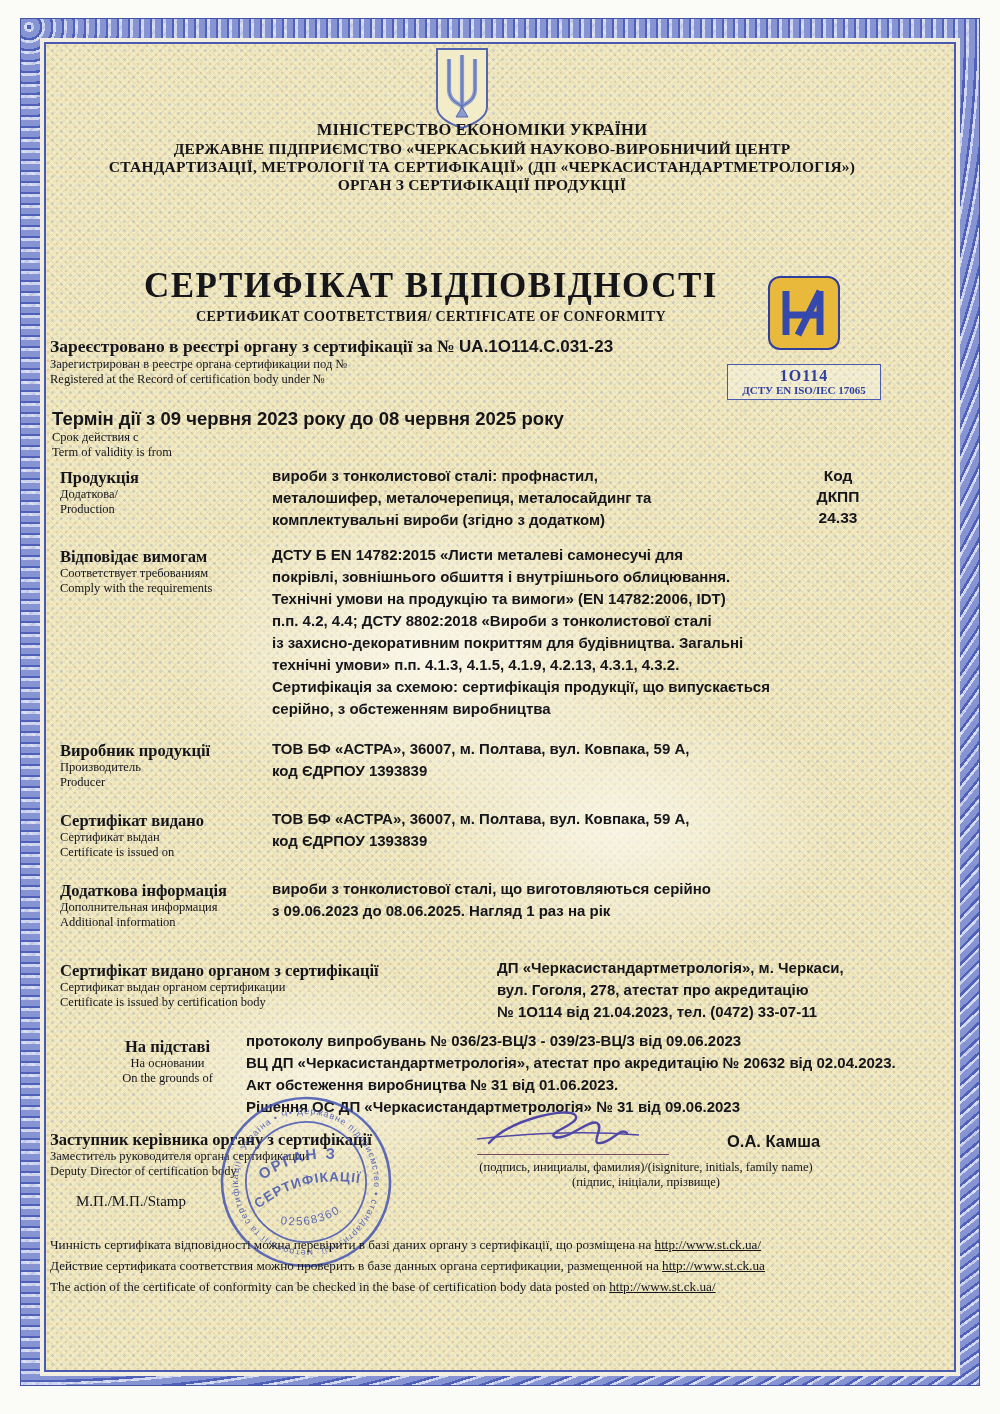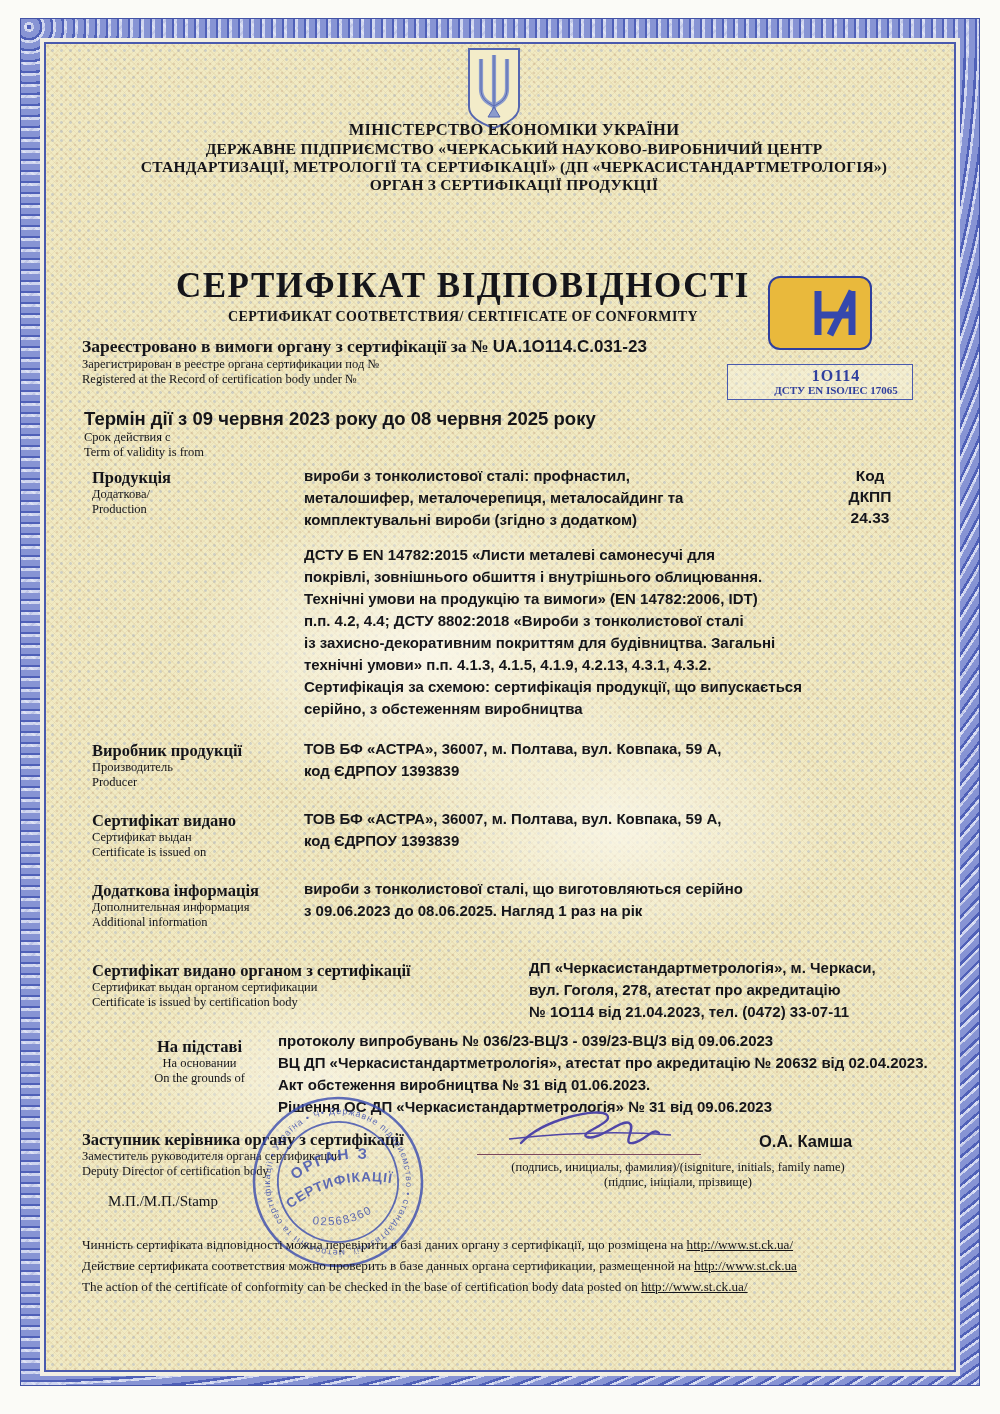--- a/index.html
+++ b/index.html
@@ -29,21 +29,21 @@
       radial-gradient(ellipse 300px 190px at 63% 59%, rgba(250,247,234,.85), rgba(250,247,234,0) 72%),
       radial-gradient(ellipse 260px 150px at 30% 78%, rgba(250,247,234,.7), rgba(250,247,234,0) 72%),
       radial-gradient(circle at 2px 2px, rgba(186,148,118,.30) 1.1px, transparent 1.7px),
       radial-gradient(circle at 6.5px 6.5px, rgba(118,138,198,.28) 1.1px, transparent 1.7px),
       repeating-linear-gradient(45deg, rgba(208,186,136,.20) 0 1px, transparent 1px 4.5px),
       repeating-linear-gradient(-45deg, rgba(208,186,136,.20) 0 1px, transparent 1px 4.5px);
     background-repeat:no-repeat,no-repeat,no-repeat,repeat,repeat,repeat,repeat;
     background-size:auto,auto,auto,9px 9px,9px 9px,auto,auto;
   }
   .content{position:absolute; inset:0;}
-  .abs{position:absolute;padding-left:32px;}
+  .abs{position:absolute;}
   .pre{white-space:pre-line;}
   .center{text-align:center;}
 
   
   .hdr-line{font-weight:bold; letter-spacing:.2px;}
   .hdr-1{font-size:16.5px;}
   .hdr-2{font-size:15.5px;}
   .title-main{font-size:35px; font-weight:bold; letter-spacing:1.5px;}
   .title-sub{font-size:14px; font-weight:bold; letter-spacing:.4px; margin-top:3px;}
   .reg-main{font-size:17.5px; font-weight:bold;}
@@ -126,21 +126,21 @@
           </g>
         </svg>
       </div>
       <div class="abs badge-box" style="left:681px; top:320px;">
         <div class="badge-num">1О114</div>
         <div class="badge-std">ДСТУ EN ISO/IEC 17065</div>
       </div>
 
       <div class="abs" style="left:4px; top:292px; width:680px;">
         <div class="reg-main">
-          <span>Зареєстровано в вимоги органу з сертифікації за №</span>
+          <span>Зареєстровано в реєстрі органу з сертифікації за №</span>
           <span class="reg-num">UA.1О114.С.031-23</span>
         </div>
         <div class="small-sub">Зарегистрирован в реестре органа сертификации под №</div>
         <div class="small-sub">Registered at the Record of certification body under №</div>
       </div>
 
       <div class="abs" style="left:6px; top:364px; width:700px;">
         <div class="validity-main">Термін дії з 09 червня 2023 року до 08 червня 2025 року</div>
         <div class="small-sub">Срок действия с</div>
         <div class="small-sub">Term of validity is from</div>
@@ -153,20 +153,25 @@
       </div>
       <div class="abs sec-value pre" style="left:226px; top:421px;">вироби з тонколистової сталі: профнастил,
 металошифер, металочерепиця, металосайдинг та
 комплектувальні вироби (згідно з додатком)</div>
       <div class="abs code-block" style="left:742px; top:421px;">
         <div>Код</div>
         <div>ДКПП</div>
         <div>24.33</div>
       </div>
 
+      <div class="abs sec-label" style="left:14px; top:503px;">
+        <div class="l-ua">Відповідає вимогам</div>
+        <div class="l-sub">Соответствует требованиям</div>
+        <div class="l-sub">Comply with the requirements</div>
+      </div>
       <div class="abs sec-value pre" style="left:226px; top:500px;">ДСТУ Б EN 14782:2015 «Листи металеві самонесучі для
 покрівлі, зовнішнього обшиття і внутрішнього облицювання.
 Технічні умови на продукцію та вимоги» (EN 14782:2006, IDT)
 п.п. 4.2, 4.4; ДСТУ 8802:2018 «Вироби з тонколистової сталі
 із захисно-декоративним покриттям для будівництва. Загальні
 технічні умови» п.п. 4.1.3, 4.1.5, 4.1.9, 4.2.13, 4.3.1, 4.3.2.
 Сертифікація за схемою: сертифікація продукції, що випускається
 серійно, з обстеженням виробництва</div>
 
       <div class="abs sec-label" style="left:14px; top:697px;">

